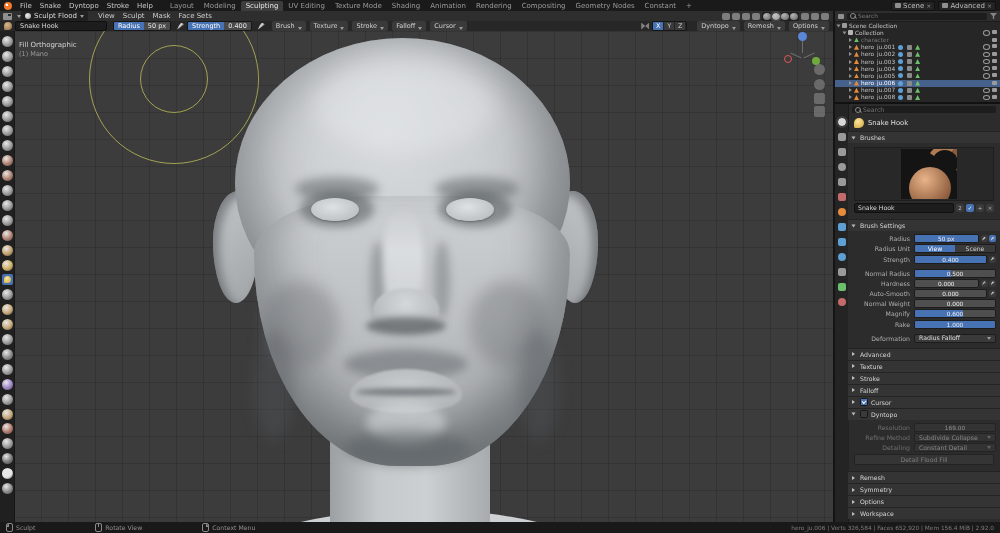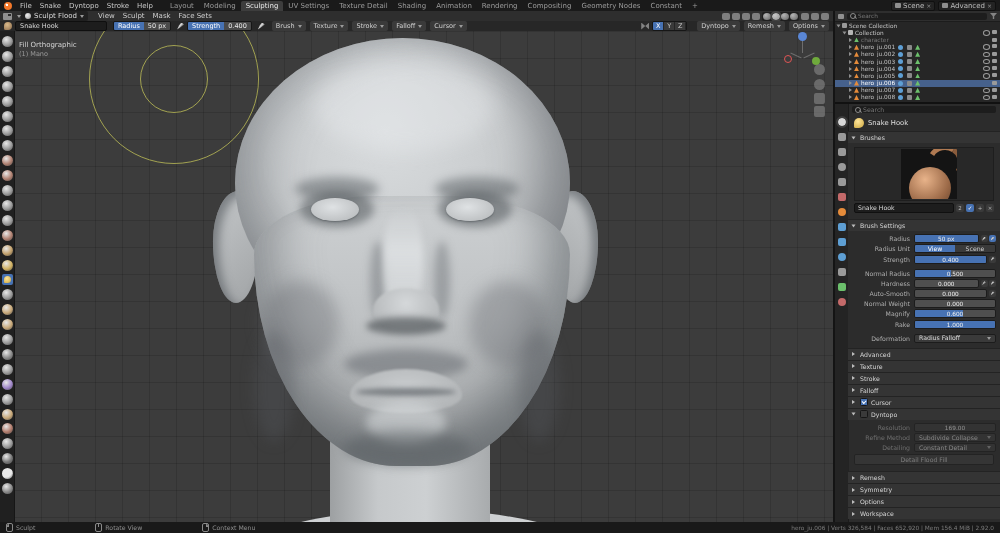--- a/index.html
+++ b/index.html
@@ -36,21 +36,21 @@
   .hdr-ico.sel{outline:2px solid #4f4f4f;background:radial-gradient(circle at 35% 30%,#fff,#bbb);}
   .hdr-group{display:flex;gap:1px;background:#1f1f1f;border-radius:2px;padding:1px;}
 
   
   .brush-ico{width:8px;height:8px;margin:0 3px 0 4px;background:radial-gradient(circle at 40% 35%,#d9b98a,#8a6a4a);border-radius:50% 50% 50% 20%;}
   .name-field{background:#1d1d1d;border:1px solid #0f0f0f;border-radius:2px;color:#d8d8d8;padding:1px 4px;width:82px;height:6px;line-height:6px;margin-right:6px;}
   .pill{display:flex;height:8px;border-radius:2px;overflow:hidden;border:1px solid #161616;margin-right:3px;}
   .pill .lab{background:#4772b3;color:#fff;padding:0 4px;line-height:8px;}
   .pill .val{background:#4a4a4a;color:#e8e8e8;padding:0 4px;line-height:8px;}
   .pen-ico{width:7px;height:7px;margin:0 3px;background:linear-gradient(135deg,#cfcfcf 45%,#7a7a7a 55%);clip-path:polygon(0 100%,30% 40%,60% 0,100% 30%,45% 70%);}
-  .popover{display:flex;align-items:center;background:#3a3a3a;border-radius:2px;padding:1px 4px;margin-left:4px;color:#d0d0d0;}
+  .popover{display:flex;align-items:flex-end;background:#3a3a3a;border-radius:2px;padding:1px 4px;margin-left:4px;color:#d0d0d0;}
   #toolrow-right{margin-left:auto;display:flex;align-items:center;margin-right:4px;}
   .axis-btn{width:10px;height:8px;line-height:8px;text-align:center;background:#3a3a3a;color:#c8c8c8;border-right:1px solid #242424;}
   .axis-btn.on{background:#4772b3;color:#fff;}
   .axis-group{display:flex;border:1px solid #161616;border-radius:2px;overflow:hidden;margin-right:6px;}
   .butterfly-ico{width:8px;height:7px;margin-right:3px;background:#9a9a9a;clip-path:polygon(50% 50%,0 0,0 100%,50% 50%,100% 0,100% 100%);opacity:.8;}
 
   
   #sculpt-toolbar{left:0;top:31px;width:14px;height:491px;background:#202020;z-index:20;border-right:1px solid #161616;}
   .tool-dot{position:absolute;left:1.5px;width:11px;height:11px;border-radius:50%;}
   .tool-dot.active{border-radius:2px;background:#4772b3;}
@@ -155,22 +155,22 @@
       <div class="menu-item">File</div>
       <div class="menu-item">Snake</div>
       <div class="menu-item">Dyntopo</div>
       <div class="menu-item">Stroke</div>
       <div class="menu-item">Help</div>
     </div>
   <div id="workspaces">
       <div class="ws-tab">Layout</div>
       <div class="ws-tab">Modeling</div>
       <div class="ws-tab active">Sculpting</div>
-      <div class="ws-tab">UV Settings</div>
-      <div class="ws-tab">Texture Detail</div>
+      <div class="ws-tab">UV Editing</div>
+      <div class="ws-tab">Texture Mode</div>
       <div class="ws-tab">Shading</div>
       <div class="ws-tab">Animation</div>
       <div class="ws-tab">Rendering</div>
       <div class="ws-tab">Compositing</div>
       <div class="ws-tab">Geometry Nodes</div>
       <div class="ws-tab">Constant</div>
       <div class="ws-tab">+</div>
     </div>
   <div id="topbar-right">
     <div class="tb-chip">

